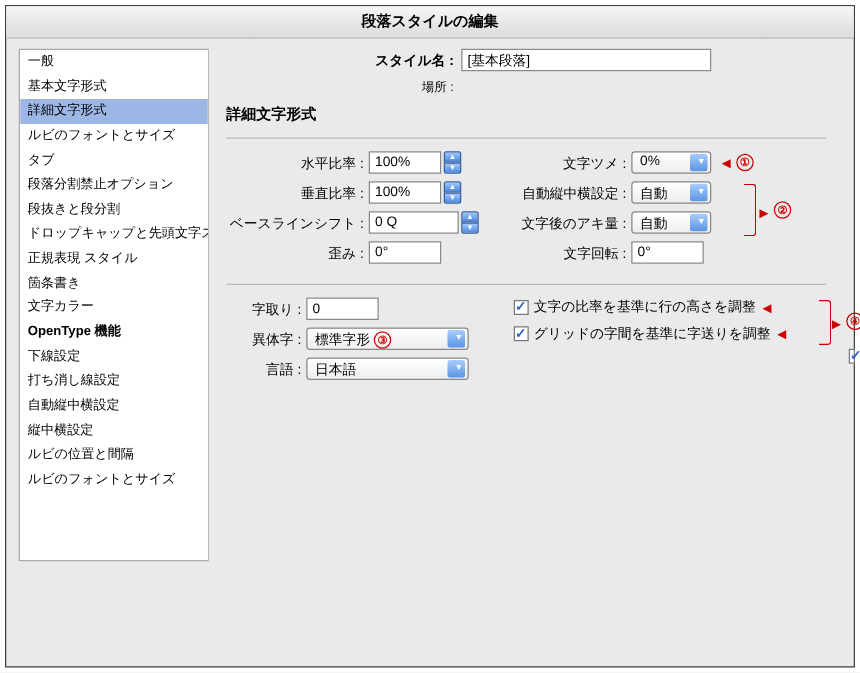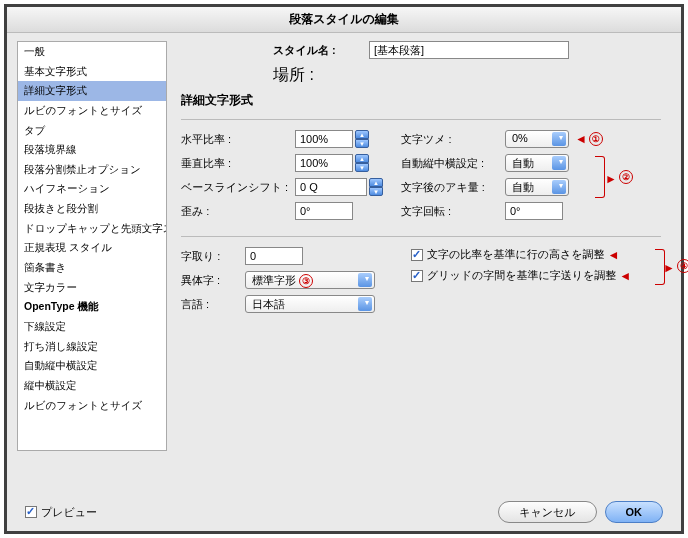--- a/index.html
+++ b/index.html
@@ -1,27 +1,27 @@
 <!DOCTYPE html>
 <html><head>
 <meta charset="utf-8">
 <style>
   * { box-sizing: border-box; margin: 0; padding: 0; }
   body { font-family: "Hiragino Sans", "Meiryo", sans-serif; font-size: 11px; background: #fff; width: 688px; height: 538px; position: relative; color: #000; }
-  .dialog { border: 3px solid #404040; width: 680px; height: 530px; margin: 4px; background: #eaeaea; display: flex; flex-direction: column; }
+  .dialog { border: 1px solid #404040; width: 680px; height: 530px; margin: 4px; background: #eaeaea; display: flex; flex-direction: column; }
   .titlebar { background: linear-gradient(#f6f6f6,#dcdcdc); border-bottom:1px solid #bbb; text-align:center; font-weight:bold; padding:4px 0; font-size:12px; }
-  .body { flex:1; display:flex; flex-direction:column; padding:8px 10px; }
+  .body { flex:1; display:flex; flex-direction:row; padding:8px 10px; }
   .main { flex:1; display:flex; }
   .sidebar { width:152px; border:1px solid #aaa; background:#fff; overflow-y:scroll; height:410px; position:relative; }
   .side-item { padding:3px 6px; font-size:10.5px; line-height:1.3; cursor:pointer; white-space:nowrap; }
   .side-item.sel { background:#9cb7e6; }
   .side-item.bold { font-weight:bold; }
   .content { flex:1; padding:0 10px 0 14px; position:relative; }
   .row { display:flex; align-items:center; margin-bottom:6px; }
-  .lbl-r { text-align:left; }
+  .lbl-r { text-align:right; }
   .field-txt { height:18px; border:1px solid #888; background:#fff; padding:1px 4px; font-size:11px; }
   .stepper { display:inline-flex; flex-direction:column; margin-left:2px; width:14px; }
   .step-btn { width:14px; height:9px; background:linear-gradient(#9ec7ff,#4e8be0); border:1px solid #365f9e; border-radius:2px 2px 0 0; font-size:7px; line-height:7px; text-align:center; color:#fff; cursor:pointer; }
   .step-btn.dn { border-radius:0 0 2px 2px; }
   .combo { height:18px; border:1px solid #888; background:linear-gradient(#fff,#eee); border-radius:3px; padding:1px 18px 1px 6px; font-size:11px; position:relative; display:inline-block; }
   .combo::after { content:""; position:absolute; right:2px; top:1px; width:14px; height:14px; background:linear-gradient(#a9cdfc,#5a94e4); border-radius:2px; }
   .combo::before { content:"▾"; position:absolute; right:5px; top:2px; font-size:8px; color:#fff; z-index:2; }
   .section-label { font-weight:bold; font-size:12px; margin:4px 0 10px 0; }
   .hr { border-top:1px solid #bbb; margin:10px 0; }
   .chk { width:12px; height:12px; border:1px solid #777; background:#fff; display:inline-block; vertical-align:middle; margin-right:4px; position:relative; }
@@ -43,43 +43,42 @@
 <div class="dialog">
   <div class="titlebar">段落スタイルの編集</div>
   <div class="body">
     <div class="main">
       <div class="sidebar" id="sidebar">
           <div class="side-item">一般</div>
           <div class="side-item">基本文字形式</div>
           <div class="side-item sel">詳細文字形式</div>
           <div class="side-item">ルビのフォントとサイズ</div>
           <div class="side-item">タブ</div>
-          <div class="side-item">段落境界線</div>
           <div class="side-item">段落分割禁止オプション</div>
-          <div class="side-item">ハイフネーション</div>
           <div class="side-item">段抜きと段分割</div>
           <div class="side-item">ドロップキャップと先頭文字スタイル</div>
           <div class="side-item">正規表現 スタイル</div>
           <div class="side-item">箇条書き</div>
           <div class="side-item">文字カラー</div>
           <div class="side-item bold">OpenType 機能</div>
           <div class="side-item">下線設定</div>
           <div class="side-item">打ち消し線設定</div>
           <div class="side-item">自動縦中横設定</div>
           <div class="side-item">縦中横設定</div>
+          <div class="side-item">ルビの位置と間隔</div>
           <div class="side-item">ルビのフォントとサイズ</div>
         </div>
       <div class="content">
 
         <div class="row" style="justify-content:center;">
           <span class="lbl-r" style="width:90px;font-weight:bold;">スタイル名 :</span>
           <input class="field-txt" style="width: 200px; margin-left: 6px;" value="[基本段落]">
         </div>
         <div class="row" style="justify-content:center;">
-          <span class="lbl-r" style="width:90px;font-size:16px;">場所 :</span>
+          <span class="lbl-r" style="width:90px;font-size:10px;">場所 :</span>
           <span style="width:200px;margin-left:6px;font-size:10px;"></span>
         </div>
 
         <div class="section-label">詳細文字形式</div>
         <div class="hr"></div>
 
         <div style="display:flex;position:relative;">
           <div style="width:220px;">
             <div class="row">
               <span class="lbl-r" style="width:110px;">水平比率 :</span>

